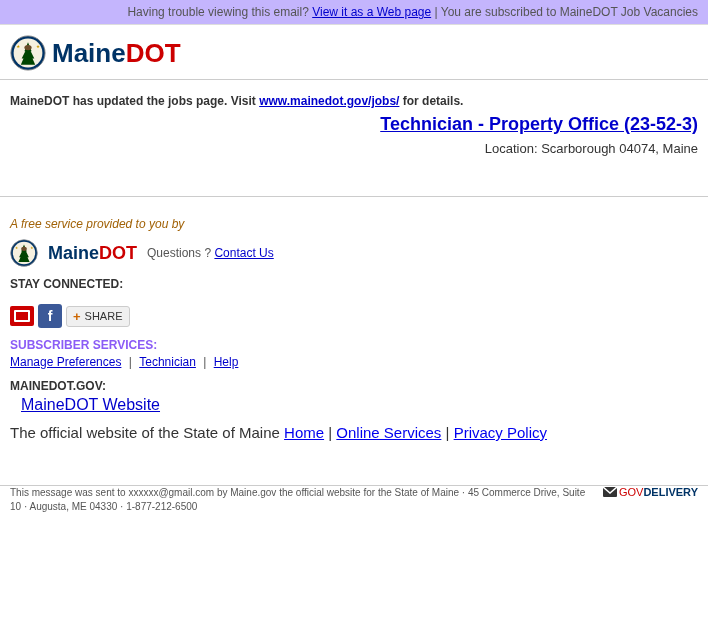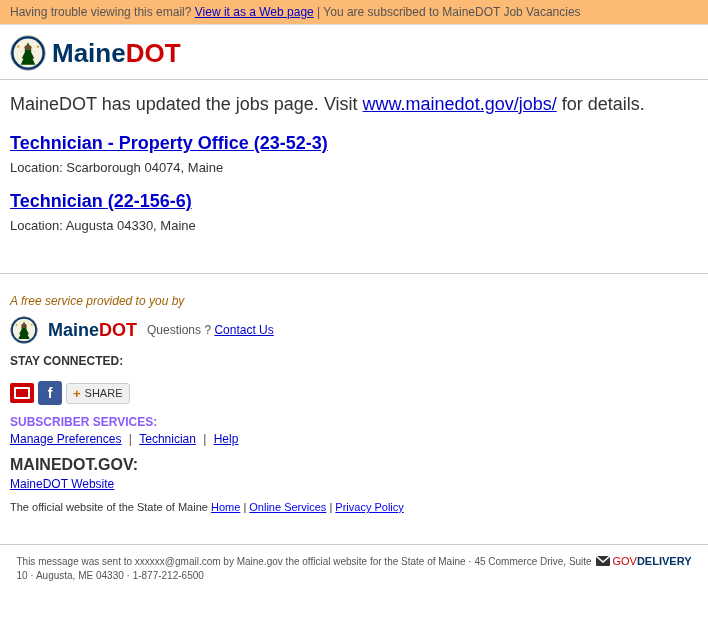--- a/index.html
+++ b/index.html
@@ -6,23 +6,23 @@
     body {
       font-family: Arial, sans-serif;
       font-size: 13px;
       color: #333;
       background: #fff;
       width: 708px;
     }
 
     
     .top-banner {
-      background: #fdba74;
+      background: #c4b5fd;
       border-bottom: 1px solid #ddd;
-      text-align: left;
+      text-align: right;
       padding: 5px 10px;
       font-size: 12px;
       color: #555;
     }
     .top-banner a {
       color: #0000cc;
       text-decoration: underline;
     }
 
     
@@ -42,31 +42,32 @@
     }
     .logo-text span {
       color: #cc0000;
     }
 
     
     .main-content {
       padding: 14px 10px 10px 10px;
     }
     .intro-text {
-      font-size: 18px;
-      margin-bottom: 18px;
-      color: #333;
+      font-size: 12px;
+      margin-bottom: 6px;
+      color: #333;
+      font-weight: bold;
     }
     .intro-text a {
       color: #0000cc;
       text-decoration: underline;
     }
 
     .job-entry {
-      text-align: left;
+      text-align: right;
       margin-bottom: 16px;
     }
     .job-title {
       font-size: 18px;
       font-weight: bold;
       color: #0000cc;
       text-decoration: underline;
     }
     .job-location {
       font-size: 13px;
@@ -182,47 +183,48 @@
     .subscriber-links a {
       color: #0000cc;
       text-decoration: underline;
     }
     .subscriber-links span {
       color: #555;
       margin: 0 4px;
     }
 
     .section-label {
+      font-size: 12px;
+      font-weight: bold;
+      color: #333;
+      margin-bottom: 3px;
+    }
+    .section-link {
       font-size: 16px;
-      font-weight: bold;
-      color: #333;
-      margin-bottom: 3px;
-    }
-    .section-link {
-      font-size: 12px;
       margin-bottom: 10px;
+      margin-left: 11px;
     }
     .section-link a {
       color: #0000cc;
       text-decoration: underline;
     }
 
     .maine-gov-desc {
-      font-size: 11px;
-      color: #333;
-      margin-bottom: 7px;
+      font-size: 15px;
+      color: #333;
+      margin-bottom: 20px;
     }
 
     
     .bottom-message {
       border-top: 1px solid #ccc;
       margin-top: 14px;
-      padding: 10px 10px;
-      display: flex;
-      justify-content: center;
+      padding: 0 10px;
+      display: flex;
+      justify-content: space-between;
       align-items: flex-start;
     }
     .bottom-text {
       font-size: 10px;
       color: #555;
       max-width: 580px;
       line-height: 1.4;
     }
     .govdelivery-badge {
       display: flex;
@@ -278,24 +280,20 @@
     <span>MaineDOT has updated the jobs page. Visit</span>
     <a href="#">www.mainedot.gov/jobs/</a>
     <span>for details.</span>
   </p>
 
   <div class="job-entry">
     <a href="#" class="job-title">Technician - Property Office (23-52-3)</a>
     <p class="job-location">Location: Scarborough 04074, Maine</p>
   </div>
 
-  <div class="job-entry">
-    <a href="#" class="job-title">Technician (22-156-6)</a>
-    <p class="job-location">Location: Augusta 04330, Maine</p>
-  </div>
 </div>
 
 <hr class="divider">
 
 <div class="footer-section">
   <p class="free-service">A free service provided to you by</p>
 
   <div class="footer-logo-row">
 
     <svg class="seal-small" viewBox="0 0 40 40" xmlns="http://www.w3.org/2000/svg">

